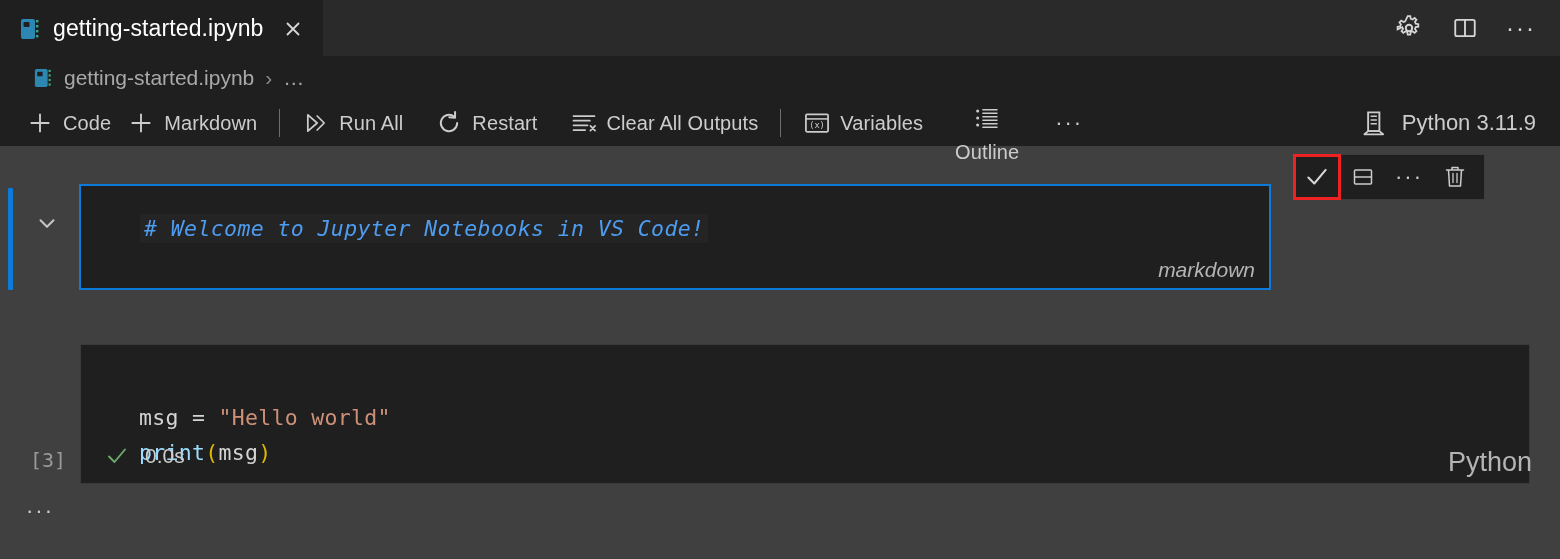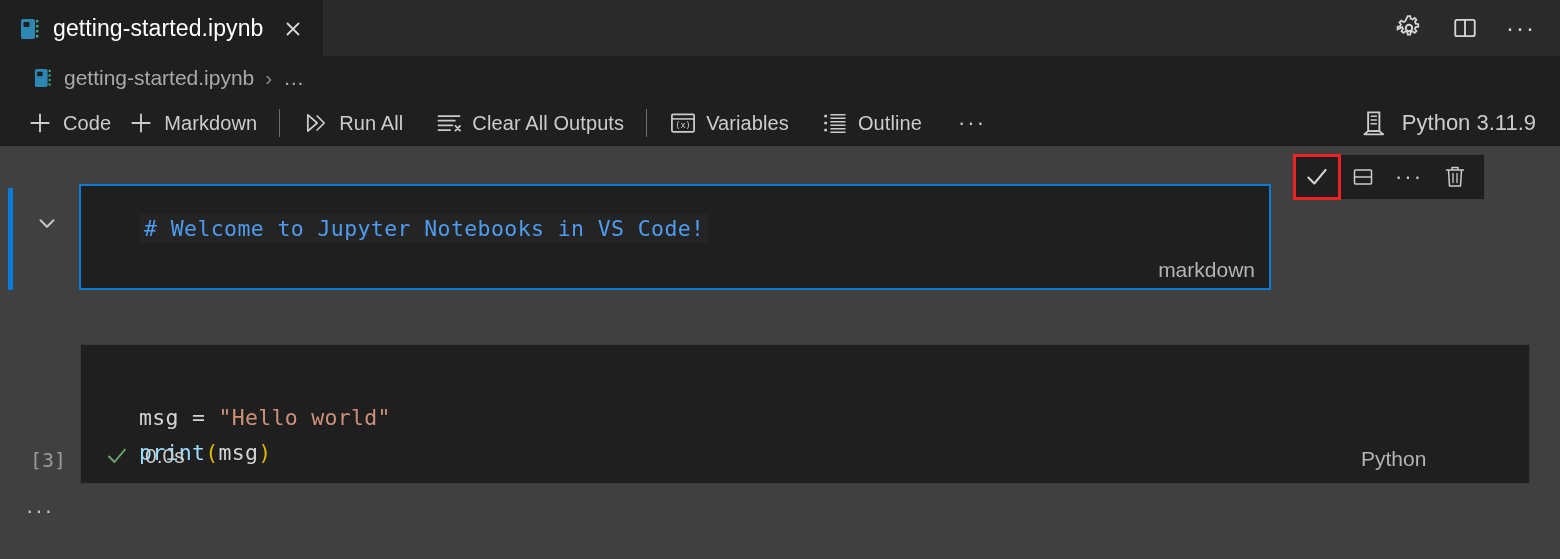--- a/index.html
+++ b/index.html
@@ -189,20 +189,21 @@
     width: 30px; height: 30px;
     display: flex; align-items: center; justify-content: center;
     cursor: pointer;
   }
   .md-cell {
     position: absolute;
     left: 79px; top: 184px;
     width: 1192px; height: 106px;
     border: 2px solid #0b7ad8;
     background: #1f1f1f;
+    font-style: italic;
   }
   .md-line {
     position: absolute;
     left: 59px; top: 28px;
     background: #242424;
     padding: 2px 4px;
     font-family: "DejaVu Sans Mono", monospace;
     font-size: 21.5px;
     color: #4e9cf0;
     white-space: pre;
@@ -253,22 +254,22 @@
     align-items: flex-start;
     gap: 16px;
   }
   .status-time {
     font-size: 21px;
     color: #cccccc;
     font-family: "Liberation Sans", sans-serif;
   }
   .code-lang {
     position: absolute;
-    left: 1361px; top: 447px;
-    font-size: 21px;
+    left: 1448px; top: 447px;
+    font-size: 27px;
     color: #b4b4b4;
     cursor: pointer;
   }
 
   
   .out-dots {
     position: absolute;
     left: 26px; top: 500px;
     font-size: 22px;
     color: #cccccc;
@@ -360,41 +361,48 @@
     <div class="nb-sep"></div>
 
     <div class="nb-item">
       <svg class="nb-ico" width="28" height="28" viewBox="0 0 24 24">
         <path d="M5 5 L13 12 L5 19 Z" fill="none" stroke="#cccccc" stroke-width="1.5" stroke-linejoin="round"></path>
         <path d="M13 6 L19 12 L13 18" fill="none" stroke="#cccccc" stroke-width="1.5" stroke-linejoin="round" stroke-linecap="round"></path>
       </svg>
       <span class="lbl">Run All</span>
     </div>
 
+    <div class="nb-item" style="margin-left:16px;">
+      <svg class="nb-ico" width="28" height="28" viewBox="0 0 24 24">
+        <path d="M19 12a7 7 0 1 1-2.6-5.45" fill="none" stroke="#cccccc" stroke-width="1.7" stroke-linecap="round"></path>
+        <path d="M17.2 2.6 L17.2 7.6 L12.2 7.0" fill="none" stroke="#cccccc" stroke-width="1.7" stroke-linecap="round" stroke-linejoin="round"></path>
+      </svg>
+      <span class="lbl">Restart</span>
+    </div>
 
     <div class="nb-item" style="margin-left:16px;">
       <svg class="nb-ico" width="28" height="28" viewBox="0 0 24 24">
         <path d="M3 6 L21 6 M3 10 L17 10 M3 14 L15 14 M3 18 L13 18" stroke="#cccccc" stroke-width="1.5" stroke-linecap="round"></path>
         <path d="M17.5 14.5 L21.5 18.5 M21.5 14.5 L17.5 18.5" stroke="#cccccc" stroke-width="1.5" stroke-linecap="round"></path>
       </svg>
       <span class="lbl">Clear All Outputs</span>
     </div>
 
     <div class="nb-sep"></div>
 
     <div class="nb-item">
       <svg class="nb-ico" width="28" height="28" viewBox="0 0 24 24">
         <rect x="2.5" y="4.5" width="19" height="15" rx="1" fill="none" stroke="#cccccc" stroke-width="1.5"></rect>
         <path d="M2.5 8.5 L21.5 8.5" stroke="#cccccc" stroke-width="1.3"></path>
         <text x="12" y="16.4" font-family="DejaVu Sans Mono, monospace" font-size="7.4" fill="#cccccc" text-anchor="middle">(x)</text>
       </svg>
       <span class="lbl">Variables</span>
     </div>
 
-    <div class="nb-item" style="margin-left:16px;">
+    <div class="nb-item" style="margin-left:16px;flex-direction:column;">
       <svg class="nb-ico" width="28" height="28" viewBox="0 0 24 24">
         <circle cx="4" cy="6" r="1.3" fill="#cccccc"></circle>
         <circle cx="4" cy="12" r="1.3" fill="#cccccc"></circle>
         <circle cx="4" cy="18" r="1.3" fill="#cccccc"></circle>
         <path d="M8 5 L21 5 M8 8 L21 8 M8 11 L21 11 M8 14 L21 14 M8 17 L21 17 M8 20 L21 20" stroke="#cccccc" stroke-width="1.3"></path>
       </svg>
       <span class="lbl">Outline</span>
     </div>
 
     <span class="nb-dots" style="margin-left:18px;">···</span>

